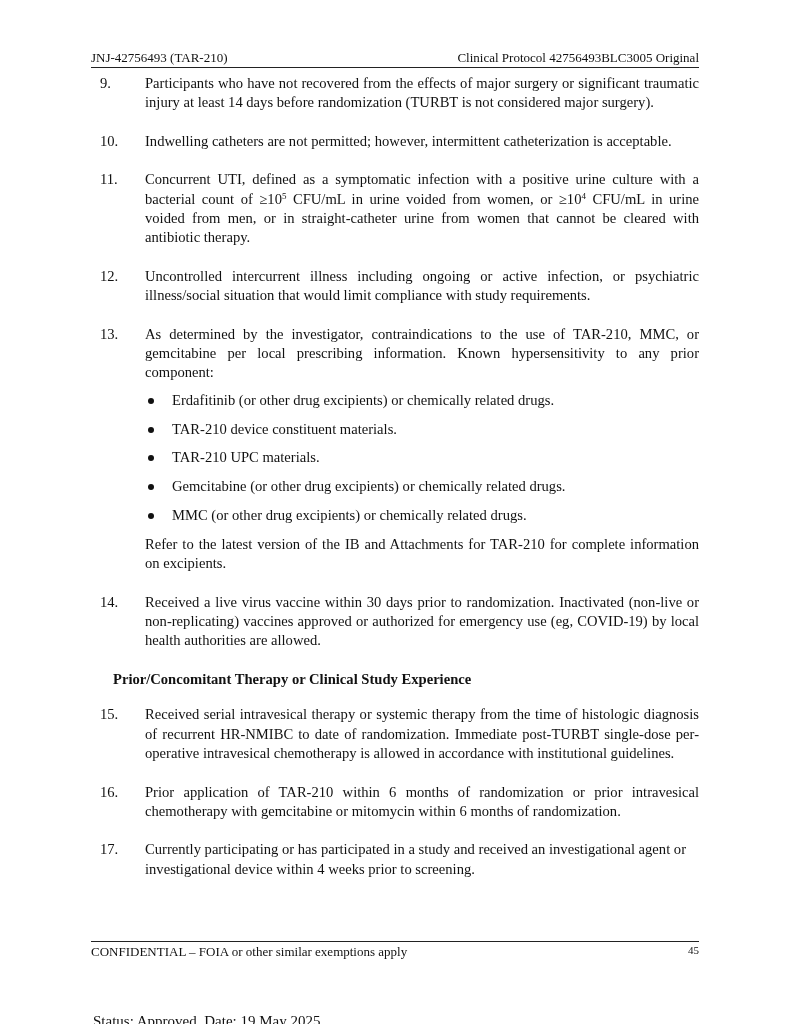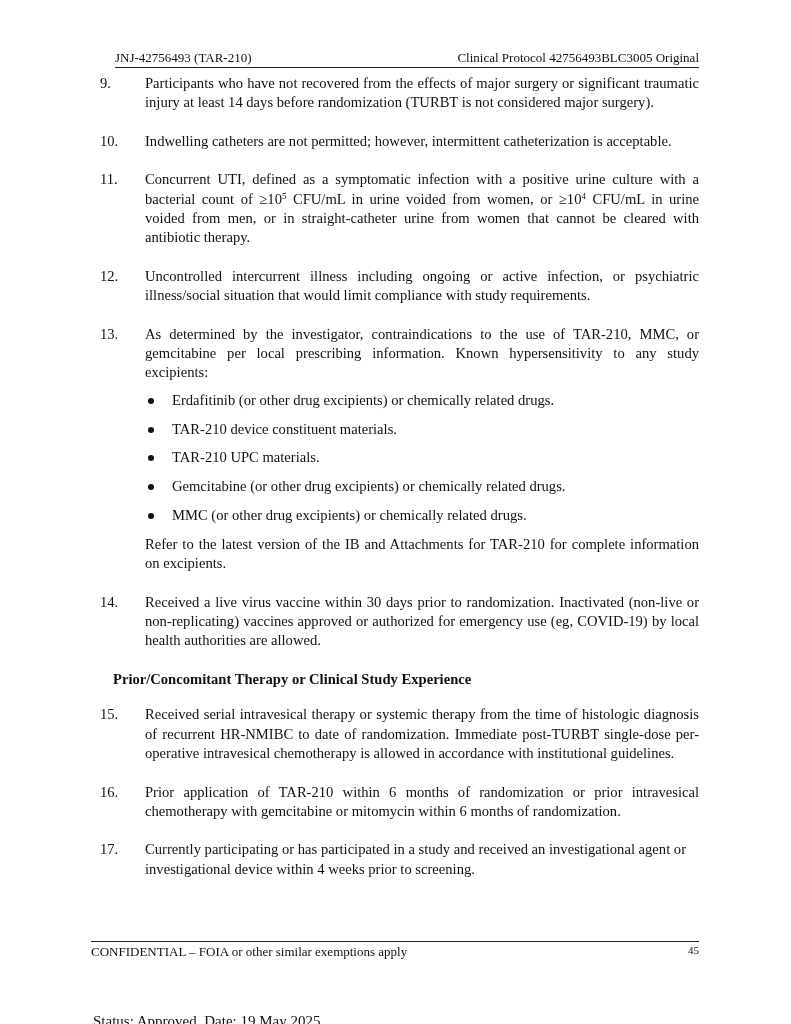--- a/index.html
+++ b/index.html
@@ -3,21 +3,21 @@
   <meta charset="utf-8">
   <style>
     html, body { margin: 0; padding: 0; background: #ffffff; }
     body {
       width: 791px; height: 1024px; position: relative; overflow: hidden;
       font-family: "Liberation Serif", serif; color: #111111;
     }
     .header {
       position: absolute; left: 91px; right: 92px; top: 48px; height: 18px;
       font-size: 13px; border-bottom: 1px solid #222; display: flex; justify-content: space-between;
-      align-items: flex-end; padding-bottom: 1px; margin-left: 24px;
+      align-items: flex-end; padding-bottom: 1px;
     }
     .content { position: absolute; left: 91px; top: 74px; width: 608px; font-size: 14.6px; line-height: 19.4px; }
     .item { position: relative; padding-left: 54px; margin-bottom: 19px; text-align: justify; }
     .item .num { position: absolute; left: 9px; top: 0; }
     .bullets { margin: 8px 0 0 0; padding: 0; list-style: none; }
     .bullets li { position: relative; padding-left: 27px; margin-bottom: 9.4px; }
     .bullets li .dot { position: absolute; left: 3px; top: 7px; width: 6px; height: 6px; border-radius: 50%; background: #111; }
     .note { margin-top: 7px; }
     .section-title { font-weight: bold; margin: 0 0 16px 22px; }
     sup { font-size: 9px; vertical-align: 5px; line-height: 0; }
@@ -46,21 +46,21 @@
   <div class="item">
     <span class="num">11.</span>
     <div><span>Concurrent UTI, defined as a symptomatic infection with a positive urine culture with a bacterial count of ≥10</span><sup>5</sup><span> CFU/mL in urine voided from women, or ≥10</span><sup>4</sup><span> CFU/mL in urine voided from men, or in straight-catheter urine from women that cannot be cleared with antibiotic therapy.</span></div>
   </div>
   <div class="item">
     <span class="num">12.</span>
     <div>Uncontrolled intercurrent illness including ongoing or active infection, or psychiatric illness/social situation that would limit compliance with study requirements.</div>
   </div>
   <div class="item">
     <span class="num">13.</span>
-    <div>As determined by the investigator, contraindications to the use of TAR-210, MMC, or gemcitabine per local prescribing information. Known hypersensitivity to any study excipients:</div>
+    <div>As determined by the investigator, contraindications to the use of TAR-210, MMC, or gemcitabine per local prescribing information. Known hypersensitivity to any prior component:</div>
     <ul class="bullets">
       <li><span class="dot"></span><span>Erdafitinib (or other drug excipients) or chemically related drugs.</span></li>
       <li><span class="dot"></span><span>TAR-210 device constituent materials.</span></li>
       <li><span class="dot"></span><span>TAR-210 UPC materials.</span></li>
       <li><span class="dot"></span><span>Gemcitabine (or other drug excipients) or chemically related drugs.</span></li>
       <li><span class="dot"></span><span>MMC (or other drug excipients) or chemically related drugs.</span></li>
     </ul>
     <div class="note">Refer to the latest version of the IB and Attachments for TAR-210 for complete information on excipients.</div>
   </div>
   <div class="item">

